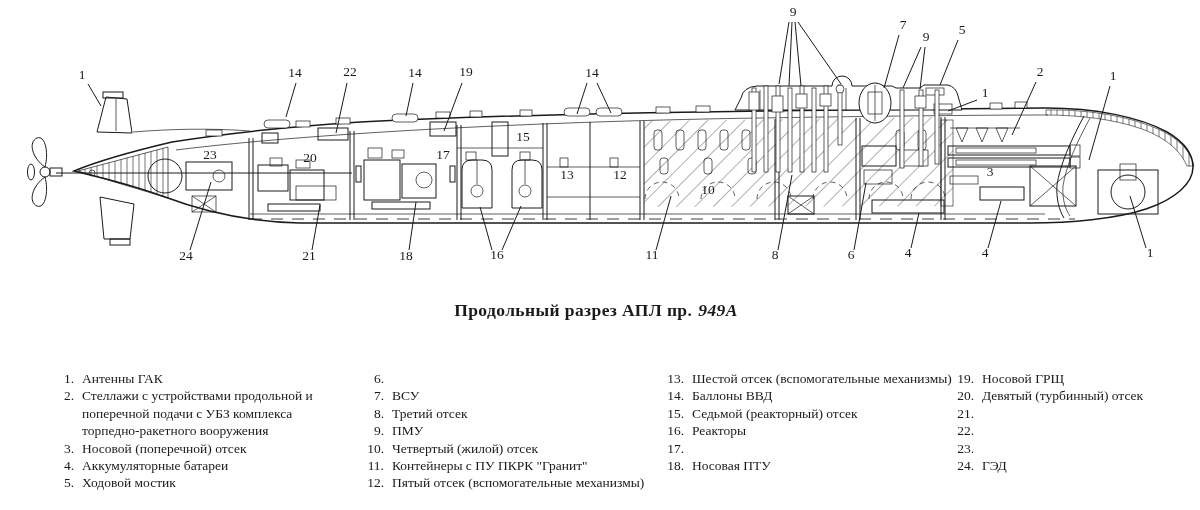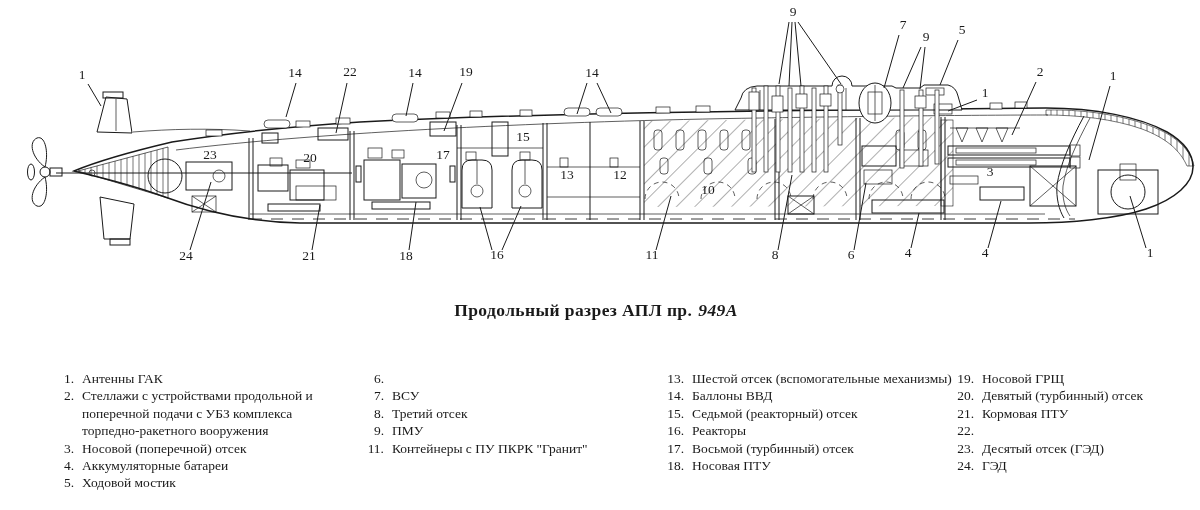--- a/index.html
+++ b/index.html
@@ -356,69 +356,74 @@
         </div>
         <div class="legend-item">
           <span class="num">8.</span>
           <span class="txt">Третий отсек</span>
         </div>
         <div class="legend-item">
           <span class="num">9.</span>
           <span class="txt">ПМУ</span>
         </div>
         <div class="legend-item">
+          <span class="num">10.</span>
+          <span class="txt">Четвертый (жилой) отсек</span>
+        </div>
+        <div class="legend-item">
           <span class="num">11.</span>
           <span class="txt">Контейнеры с ПУ ПКРК "Гранит"</span>
         </div>
+        <div class="legend-item">
+          <span class="num">12.</span>
+          <span class="txt">Пятый отсек (вспомогательные механизмы)</span>
+        </div>
       </div>
     <div class="legend-col c2">
         <div class="legend-item">
           <span class="num">13.</span>
           <span class="txt">Шестой отсек (вспомогательные механизмы)</span>
         </div>
         <div class="legend-item">
           <span class="num">14.</span>
           <span class="txt">Баллоны ВВД</span>
         </div>
         <div class="legend-item">
           <span class="num">15.</span>
           <span class="txt">Седьмой (реакторный) отсек</span>
         </div>
         <div class="legend-item">
           <span class="num">16.</span>
           <span class="txt">Реакторы</span>
         </div>
         <div class="legend-item">
           <span class="num">17.</span>
-          <span class="txt">Восьмой (турбинный) отсек</span>
         </div>
         <div class="legend-item">
           <span class="num">18.</span>
           <span class="txt">Носовая ПТУ</span>
         </div>
       </div>
     <div class="legend-col c3">
         <div class="legend-item">
           <span class="num">19.</span>
           <span class="txt">Носовой ГРЩ</span>
         </div>
         <div class="legend-item">
           <span class="num">20.</span>
           <span class="txt">Девятый (турбинный) отсек</span>
         </div>
         <div class="legend-item">
           <span class="num">21.</span>
-          <span class="txt">Кормовая ПТУ</span>
         </div>
         <div class="legend-item">
           <span class="num">22.</span>
         </div>
         <div class="legend-item">
           <span class="num">23.</span>
-          <span class="txt">Десятый отсек (ГЭД)</span>
         </div>
         <div class="legend-item">
           <span class="num">24.</span>
           <span class="txt">ГЭД</span>
         </div>
       </div>
   </div>
 
 </div>
 

